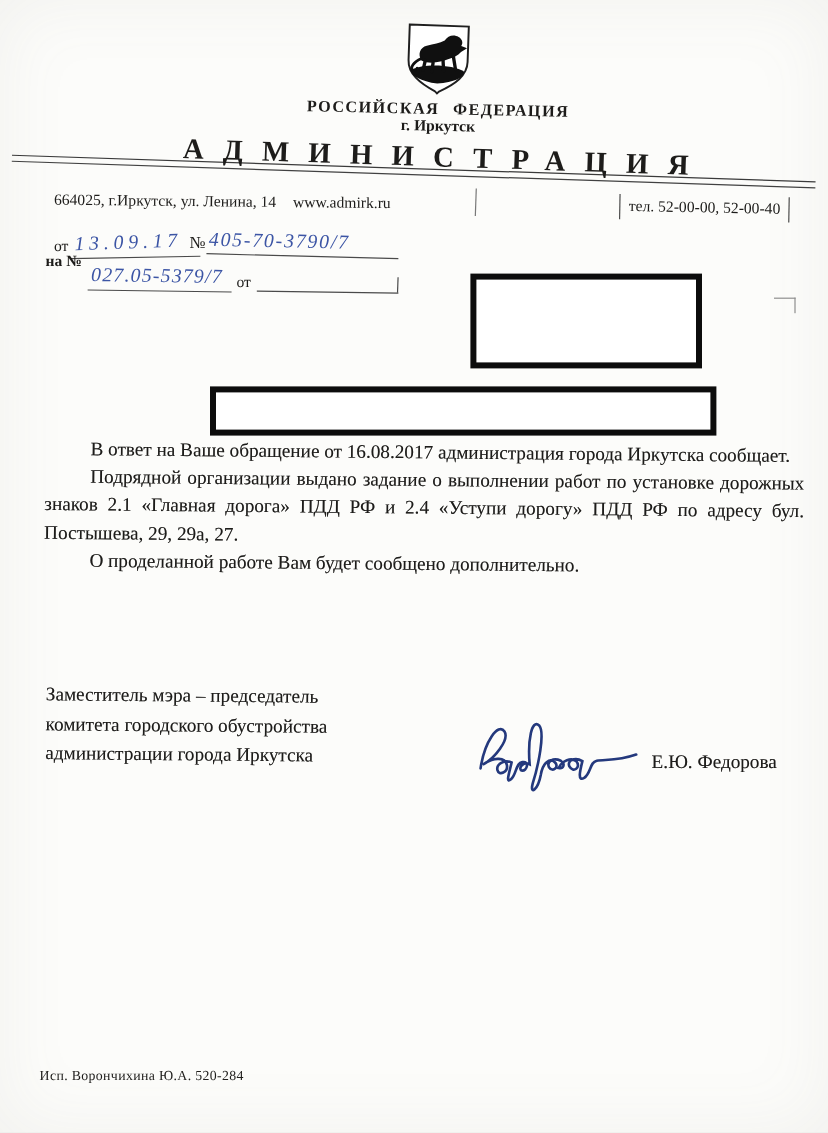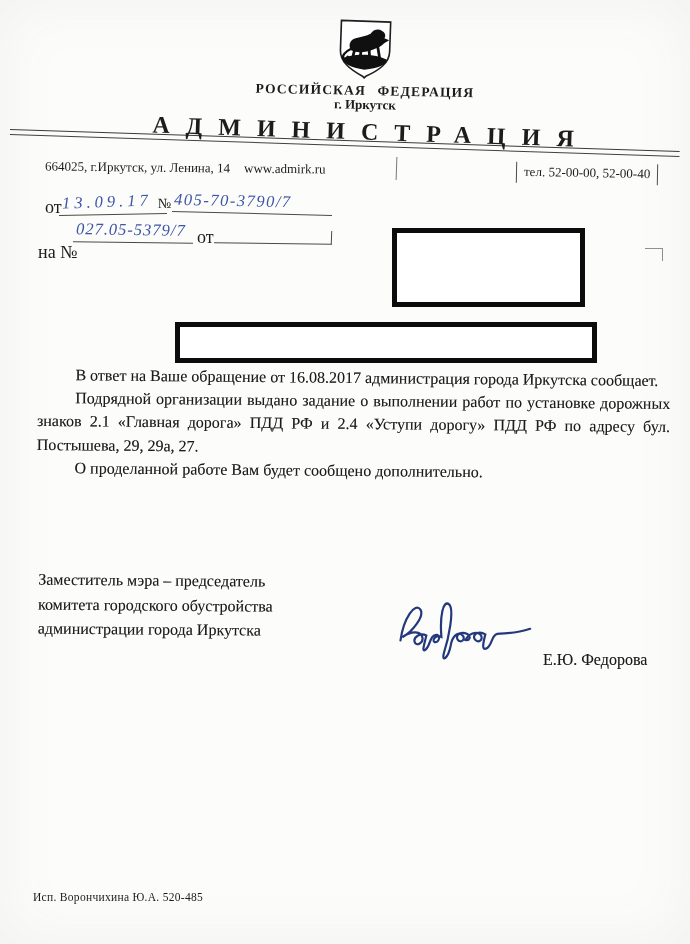--- a/index.html
+++ b/index.html
@@ -21,41 +21,41 @@
     border-top:1.7px solid #3a3a3a;border-bottom:1.7px solid #414141;}
   .org-title{position:absolute;left:26px;right:-26px;top:0;text-align:center;
     font-size:24px;font-weight:bold;letter-spacing:16px;white-space:nowrap;}
   .addr{position:absolute;left:45px;top:160px;font-size:13px;transform:rotate(.6deg);white-space:nowrap;}
   .addr .site{margin-left:14px;text-align:right;}
   .addr-divider{position:absolute;left:396px;top:157px;height:23px;width:0;
     border-left:1.3px solid #787878;transform:rotate(2deg);}
   .phone-box{position:absolute;left:516px;top:163px;font-size:13px;padding:2px 7px 3px;
     border-left:1.3px solid #4c4c4c;border-right:1.3px solid #4c4c4c;transform:rotate(1.1deg);white-space:nowrap;}
   
-  .lbl{position:absolute;font-size:18px;}
+  .lbl{position:absolute;font-size:13px;}
   .hand{position:absolute;font-style:italic;font-size:16.5px;color:#3c55a5;white-space:nowrap;}
   .uline{position:absolute;border-bottom:1.4px solid #4a4a4a;height:0;}
   .tick{position:absolute;left:331px;top:231px;height:13px;width:0;border-left:1.4px solid #4a4a4a;transform:rotate(2deg);}
   
   .redaction{position:absolute;border:5px solid #0c0c0c;background:#fff;}
   .box1{left:392px;top:228px;width:193px;height:79px;}
   .box2{left:175px;top:322px;width:422px;height:41px;}
   .corner-mark{position:absolute;left:645px;top:248px;width:18px;height:13px;
     border-top:1.6px solid #8f8f8f;border-right:1.6px solid #8f8f8f;}
   
   .body-text{position:absolute;left:37px;top:366px;width:633px;font-size:16px;
     line-height:23.2px;text-align:justify;transform:rotate(.55deg);
     text-shadow:0 0 .5px rgba(30,30,30,.45);}
   .body-text p{margin:0;text-indent:38px;}
   
   .sig-titles{position:absolute;left:38px;top:569px;width:320px;font-size:16px;
     line-height:24.5px;transform:rotate(.5deg);text-shadow:0 0 .5px rgba(30,30,30,.45);}
   .autograph{position:absolute;left:392px;top:586px;transform:rotate(-2deg);}
   .visually-hidden{position:absolute;width:1px;height:1px;overflow:hidden;clip:rect(0 0 0 0);}
-  .sig-name{position:absolute;left:543px;top:627px;font-size:16px;text-shadow:0 0 .5px rgba(30,30,30,.45);margin-top:24px;}
+  .sig-name{position:absolute;left:543px;top:627px;font-size:16px;text-shadow:0 0 .5px rgba(30,30,30,.45);}
   
   .footer{position:absolute;left:33px;top:891px;font-size:11.5px;letter-spacing:.3px;}
 </style>
 </head>
 <body>
 
 <div class="page">
 
   <div class="emblem">
     <svg width="58" height="64" viewBox="0 0 70 78">
@@ -82,21 +82,21 @@
   <div class="phone-box">тел. 52-00-00, 52-00-40</div>
 
   <span class="lbl" style="left:45px;top:197px;">от</span>
   <span class="hand" style="left:62px;top:192px;letter-spacing:4px;transform:rotate(-2deg);">13.09.17</span>
   <div class="uline" style="left:59px;top:214px;width:108px;transform:rotate(-1deg);"></div>
 
   <span class="lbl" style="left:158px;top:196px;font-size:14px;">№</span>
   <span class="hand" style="left:174px;top:191px;letter-spacing:1.5px;transform:rotate(1.2deg);">405-70-3790/7</span>
   <div class="uline" style="left:172px;top:213px;width:160px;transform:rotate(1.5deg);"></div>
 
-  <span class="lbl" style="left:38px;top:242px;">на №</span>
+  <span class="lbl" style="left:38px;top:210px;font-weight:bold;">на №</span>
   <span class="hand" style="left:76px;top:220px;letter-spacing:1px;transform:rotate(.8deg);">027.05-5379/7</span>
   <div class="uline" style="left:73px;top:242px;width:120px;transform:rotate(.8deg);"></div>
 
   <span class="lbl" style="left:197px;top:227px;">от</span>
   <span class="hand" style="left:218px;top:222px;"></span>
   <div class="uline" style="left:214px;top:243px;width:118px;transform:rotate(.8deg);"></div>
   <div class="tick"></div>
 
   <div class="redaction box1"></div>
   <div class="redaction box2"></div>
@@ -116,15 +116,15 @@
 
   <div class="autograph">
     <span class="visually-hidden">Федорова</span>
     <svg width="148" height="74" viewBox="0 0 148 74">
       <path d="M8 52 C12 30 24 14 29 22 C33 29 20 44 10 49 C20 42 29 44 30 50 C31 56 23 59 22 54 C21 49 28 45 34 48 C32 56 28 66 33 62 C38 58 37 49 43 48 C49 47 47 56 42 55 C39 53 44 47 49 50 C48 30 52 12 58 18 C63 24 56 52 51 66 C48 76 55 72 58 59 C60 49 66 45 70 49 C74 53 68 58 65 53 C63 48 69 45 75 48 C79 51 77 55 73 54 C76 48 84 45 88 49 C92 54 85 59 82 53 C80 48 87 45 93 49 C91 56 88 66 94 63 C100 59 99 50 105 49 C112 48 122 50 138 45" fill="none" stroke="#24397d" stroke-width="2.2" stroke-linecap="round"></path>
     </svg>
   </div>
 
   <div class="sig-name">Е.Ю. Федорова</div>
 
-  <div class="footer">Исп. Ворончихина Ю.А. 520-485</div>
+  <div class="footer">Исп. Ворончихина Ю.А. 520-284</div>
 
 </div>
 
 </body></html>

